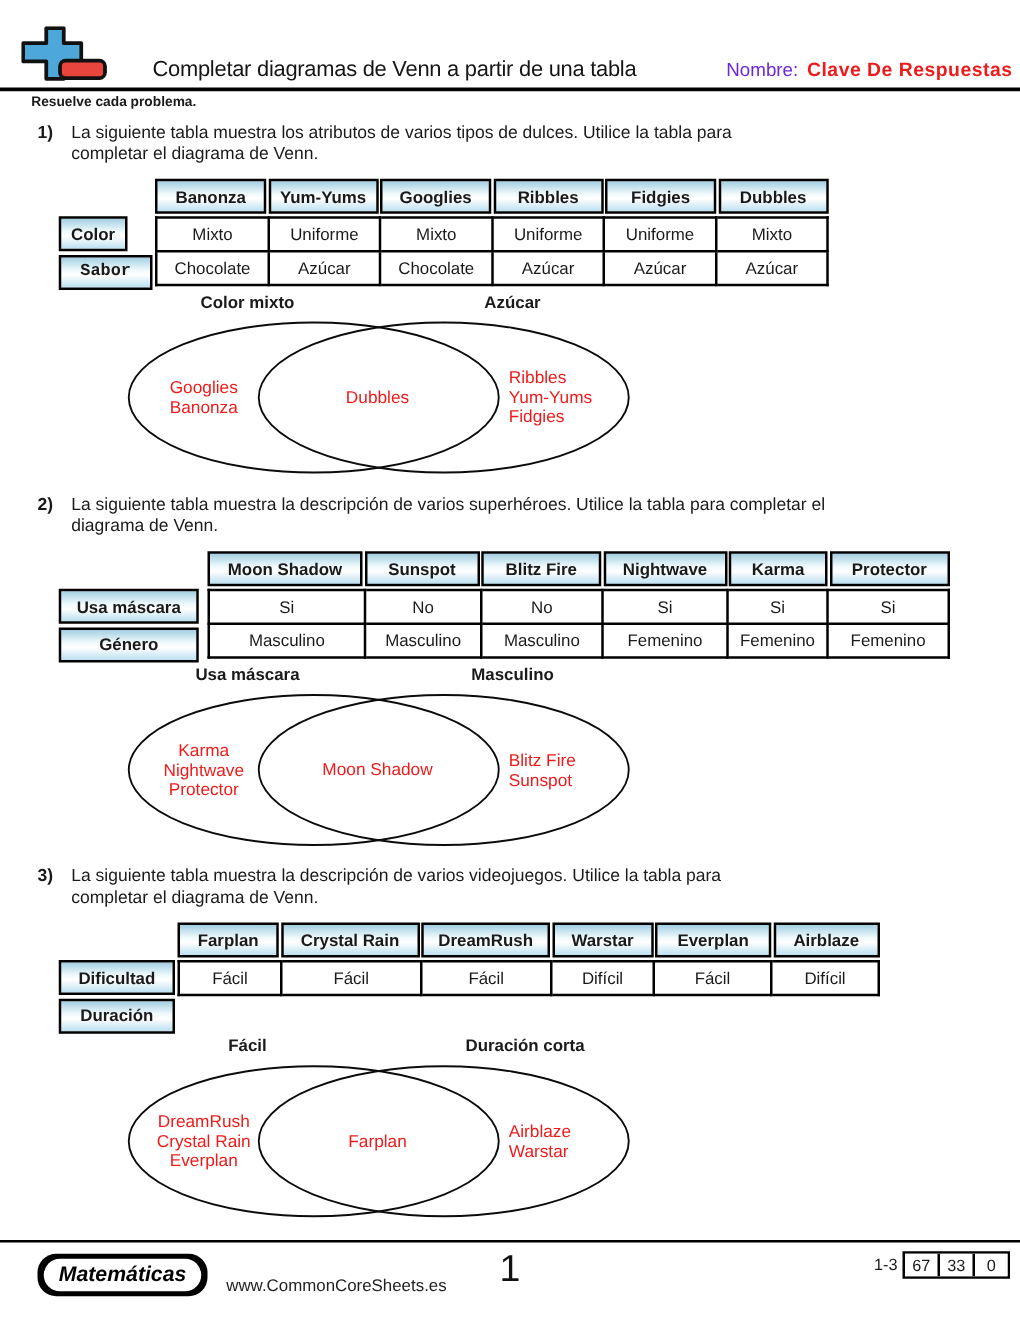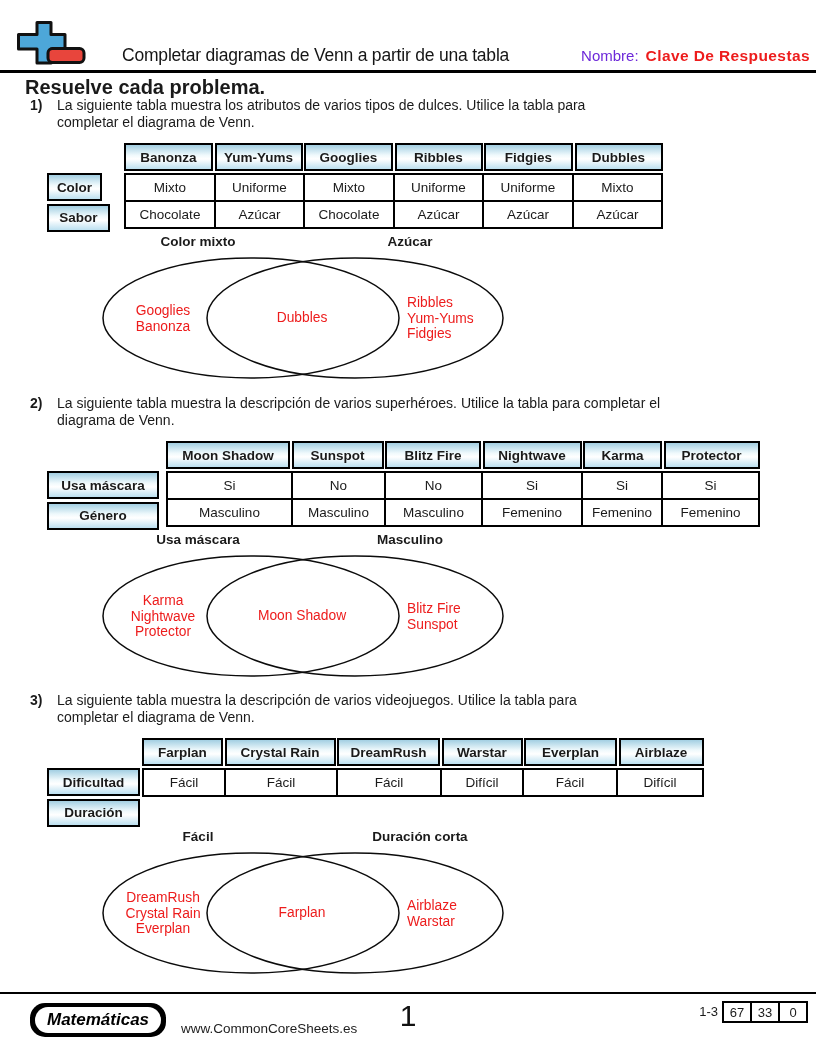--- a/index.html
+++ b/index.html
@@ -12,21 +12,21 @@
     color:var(--ink,#1a1a1a);
     overflow:hidden;
   }
   
   .header{position:absolute;top:0;left:0;right:0;height:70px;border-bottom:3px solid #000;}
   .logo{position:absolute;left:17px;top:21px;}
   .titlerow{position:absolute;left:122px;right:6px;top:45px;display:flex;align-items:baseline;white-space:nowrap;}
   .title{font-size:17.5px;letter-spacing:-0.2px;color:#151515;}
   .name-label{margin-left:auto;font-size:15px;color:#6d28d9;}
   .answer-key{margin-left:7px;font-size:15.5px;font-weight:bold;letter-spacing:0.4px;color:var(--answer-red,#ED1C1C);}
-  .instruction{position:absolute;top:76px;left:25px;font-size:20px;font-weight:bold;}
+  .instruction{position:absolute;top:76px;left:25px;font-size:11px;font-weight:bold;}
   
   .problem{position:absolute;left:30px;right:0;}
   .prob-head{display:flex;height:38px;padding-top:2px;}
   .prob-num{font-weight:bold;font-size:14px;width:22px;flex:none;}
   .prob-text{font-size:14px;line-height:17px;padding-left:5px;}
   
   .tablewrap{position:relative;margin-top:8px;height:88px;}
   .labelcol{position:absolute;top:30px;left:17px;}
   .lcell{box-sizing:border-box;height:28px;margin-bottom:2.5px;border:2.5px solid #000;
          display:flex;align-items:center;justify-content:center;
@@ -84,21 +84,21 @@
     <div class="prob-head">
       <span class="prob-num">1)</span>
       <div class="prob-text">
         <div>La siguiente tabla muestra los atributos de varios tipos de dulces. Utilice la tabla para</div>
         <div>completar el diagrama de Venn.</div>
       </div>
     </div>
     <div class="tablewrap">
       <div class="labelcol">
         <div class="lcell" style="width:55px;">Color</div>
-        <div class="lcell" style="width:63px;">Sabor</div>
+        <div class="lcell" style="width:75px;font-family:Liberation Mono, monospace;">Sabor</div>
       </div>
       <div class="gridcol" style="left:94px;">
         <div class="hdrrow">
           <div class="hcell" style="width:89px;">Banonza</div>
           <div class="hcell" style="width:88px;">Yum-Yums</div>
           <div class="hcell" style="width:89px;">Googlies</div>
           <div class="hcell" style="width:88px;">Ribbles</div>
           <div class="hcell" style="width:89px;">Fidgies</div>
           <div class="hcell" style="width:88px;">Dubbles</div>
         </div>

